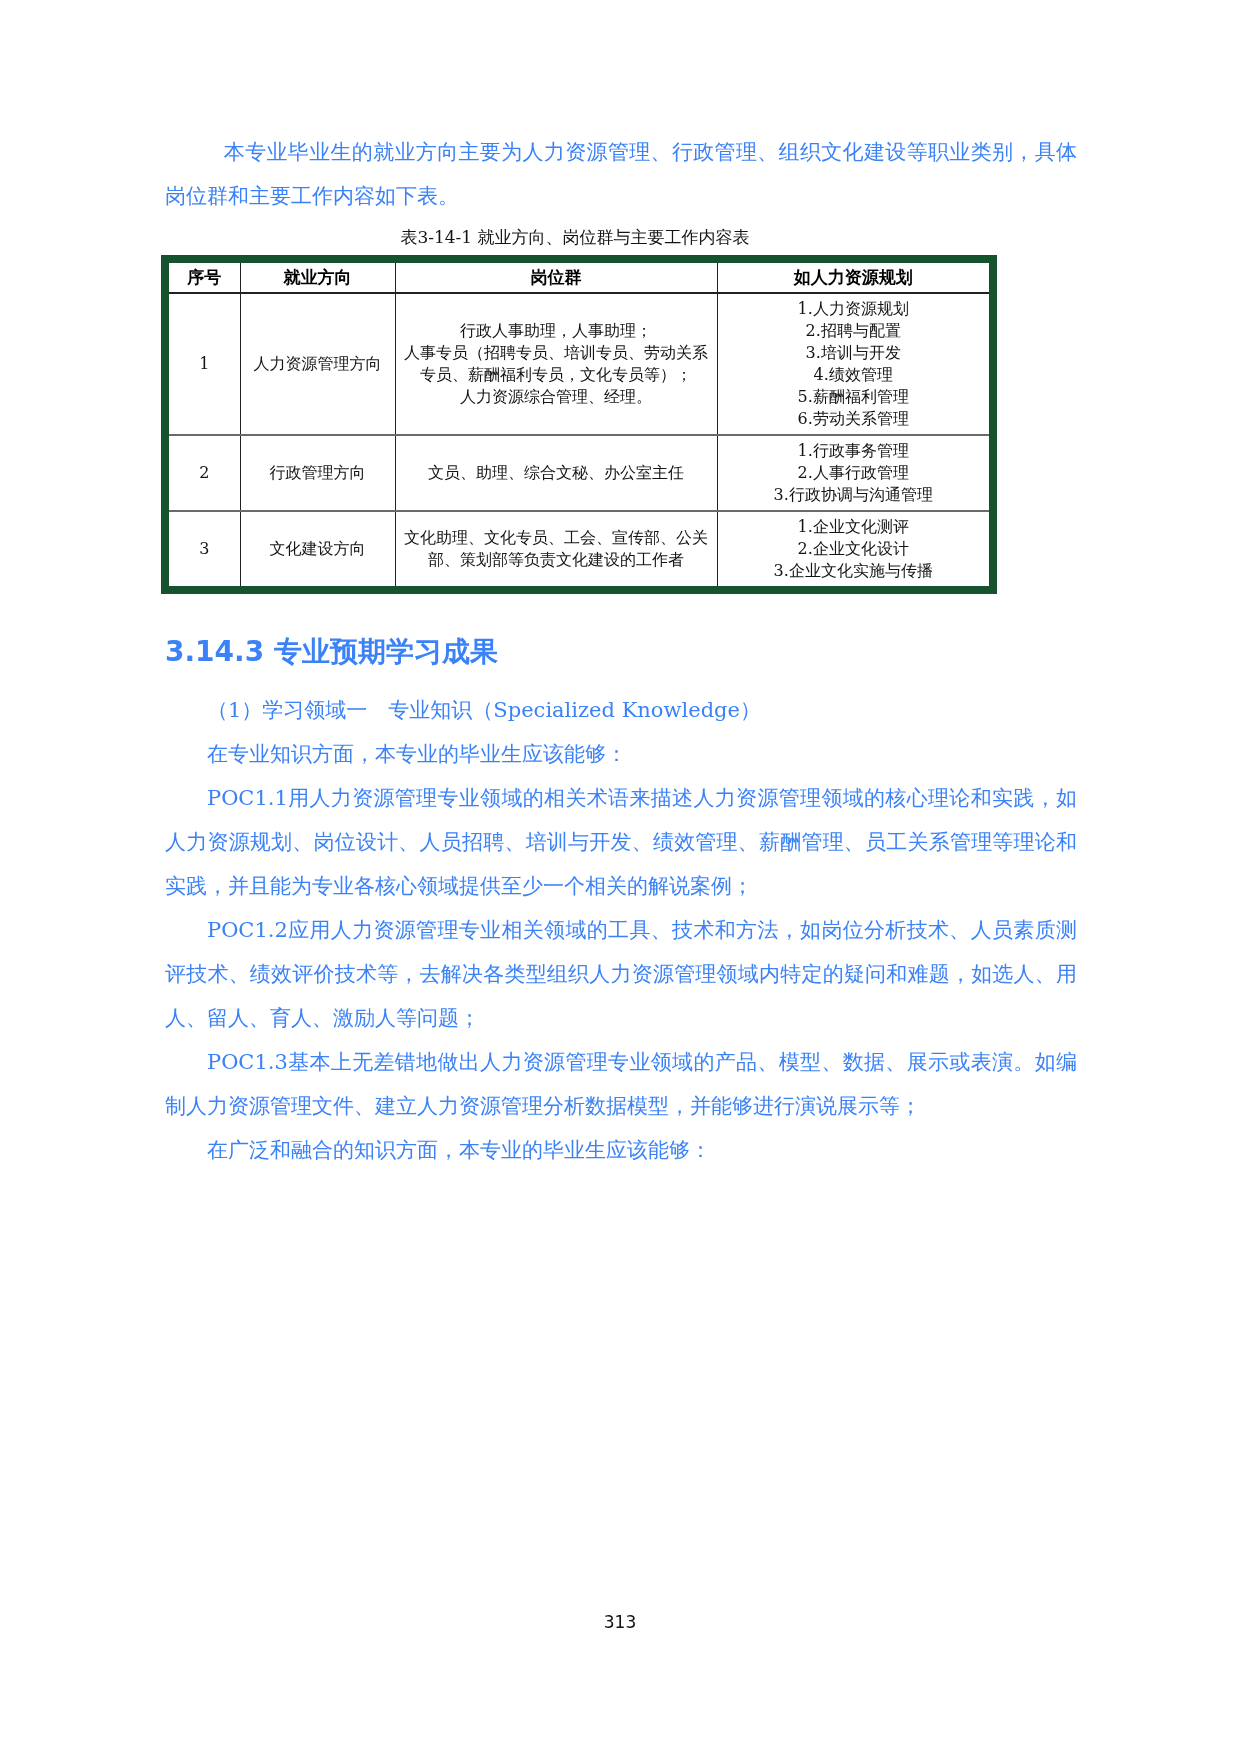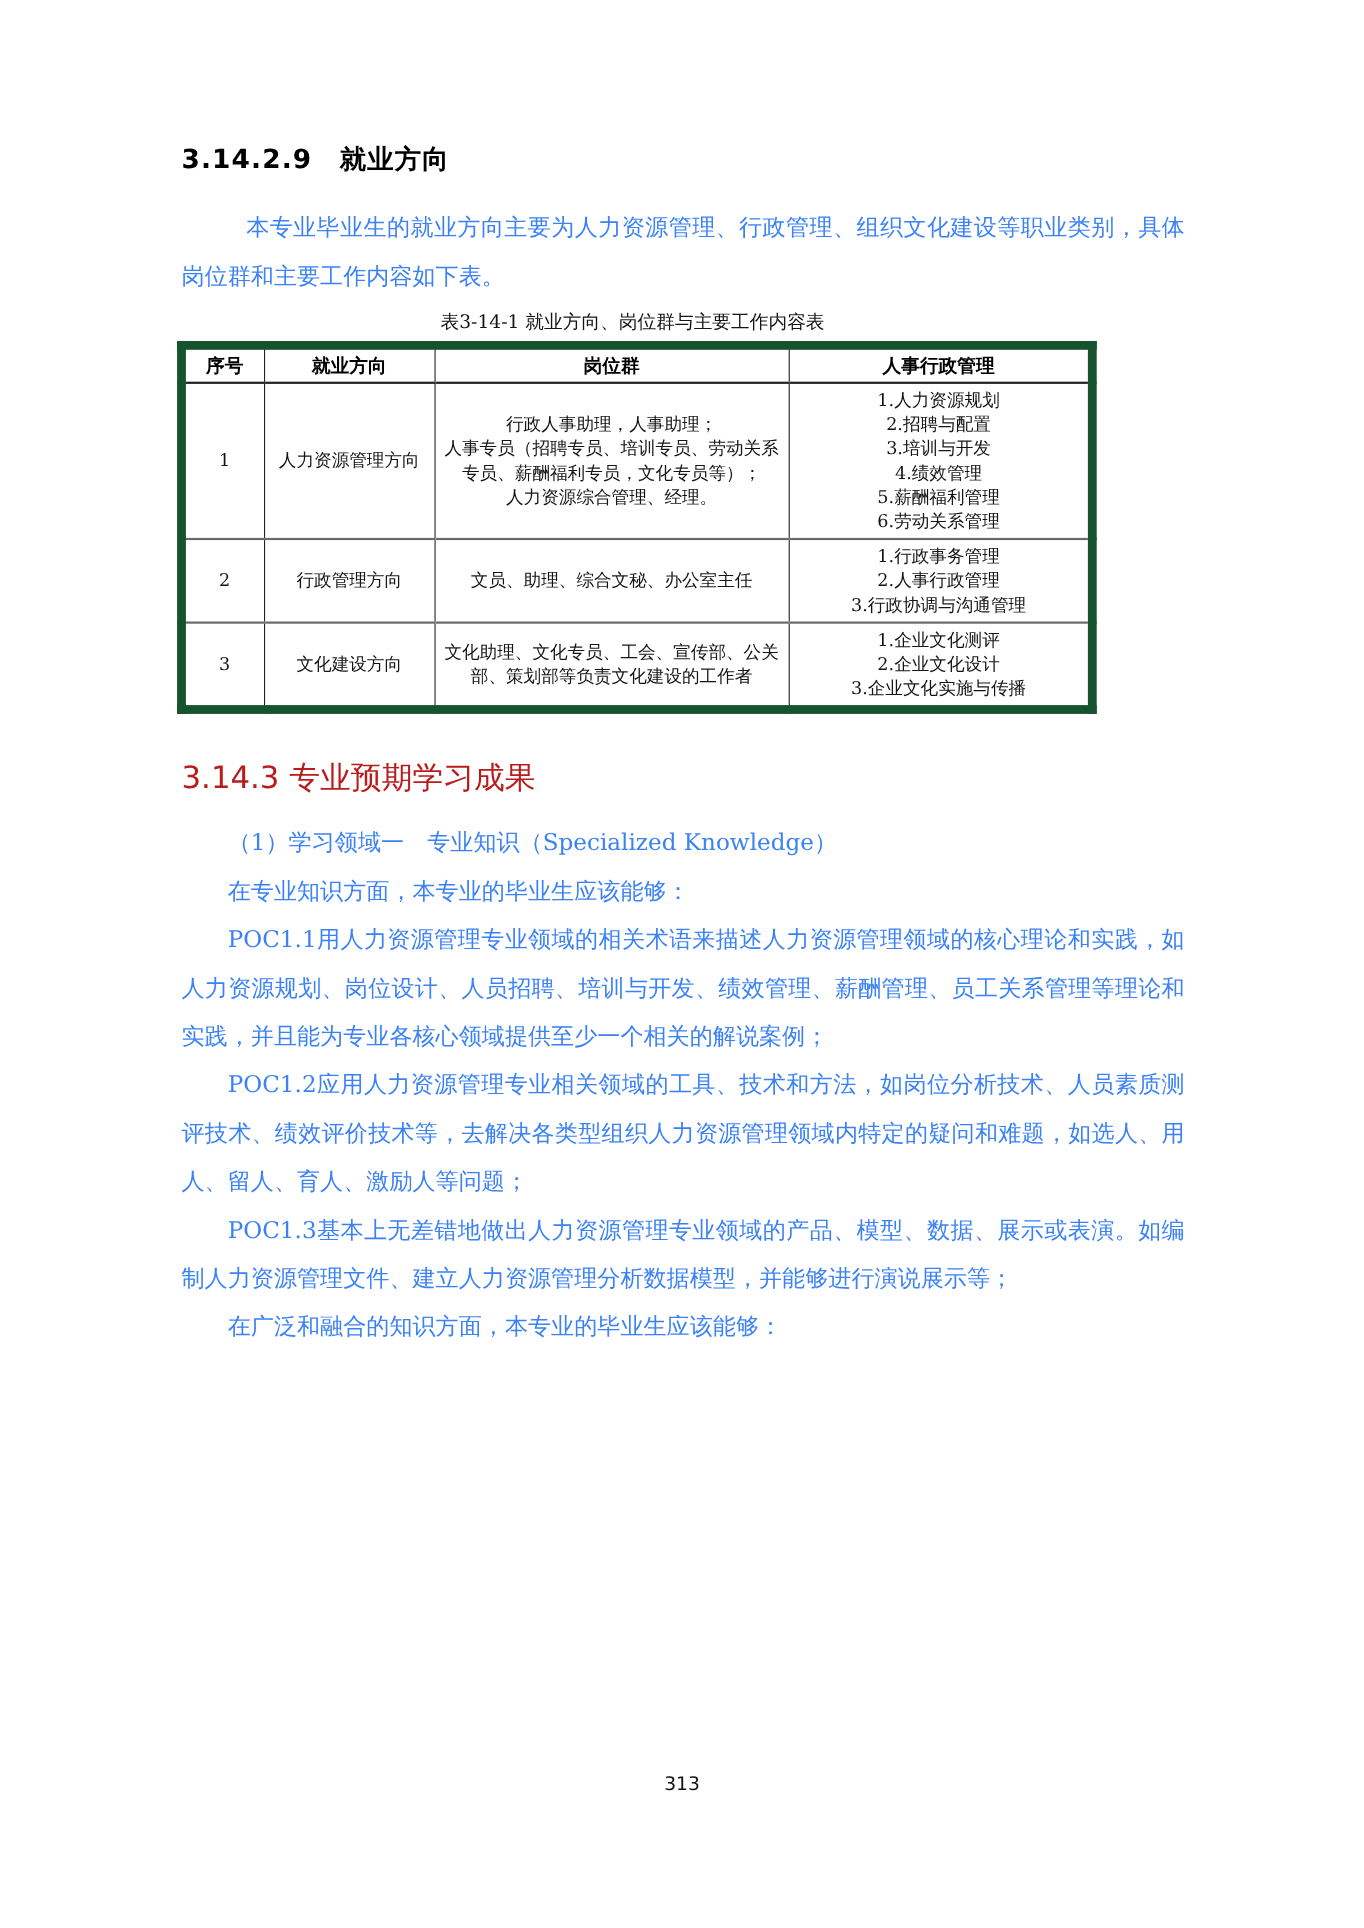--- a/index.html
+++ b/index.html
@@ -19,24 +19,24 @@
     font-family:"DejaVu Sans","Liberation Sans",sans-serif;
     font-weight:bold;
     font-size:24px;
     line-height:1.3;
     letter-spacing:1px;
     color:#000;
   }
   .h-main{
     margin:40px 0 18px 0;
     font-family:"DejaVu Sans","Liberation Sans",sans-serif;
-    font-weight:normal;
+    font-weight:bold;
     font-size:28px;
     line-height:1.3;
-    color:#b91c1c;
+    color:#3b82f6;
   }
   .body{
     margin:0;
     font-size:21px;
     line-height:44px;
     text-align:justify;
     color:#3b82f6;
   }
   .indent{text-indent:2em;}
   .indent-lg{text-indent:2.8em;}
@@ -87,39 +87,38 @@
     font-family:"DejaVu Sans","Liberation Sans",sans-serif;
     font-size:17px;
     color:#111;
   }
 </style>
 </head>
 <body>
 
 <div class="page">
 
-  <h2 class="h-sub">3.14.2.9　就业方向</h2>
 
   <p class="body indent-lg">本专业毕业生的就业方向主要为人力资源管理、行政管理、组织文化建设等职业类别，具体岗位群和主要工作内容如下表。</p>
 
   <div class="table-wrap">
     <div class="caption">表3-14-1 就业方向、岗位群与主要工作内容表</div>
     <table class="emp-table">
       <colgroup>
         <col class="c-no">
           <col class="c-dir">
           <col class="c-pos">
           <col class="c-work">
       </colgroup>
       <thead>
         <tr>
           <th>序号</th>
           <th>就业方向</th>
           <th>岗位群</th>
-          <th>人事行政管理</th>
+          <th>如人力资源规划</th>
         </tr>
       </thead>
       <tbody>
         <tr>
           <td>1</td>
           <td>人力资源管理方向</td>
           <td>
             <div>行政人事助理，人事助理；</div>
             <div>人事专员（招聘专员、培训专员、劳动关系专员、薪酬福利专员，文化专员等）；</div>
             <div>人力资源综合管理、经理。</div>

